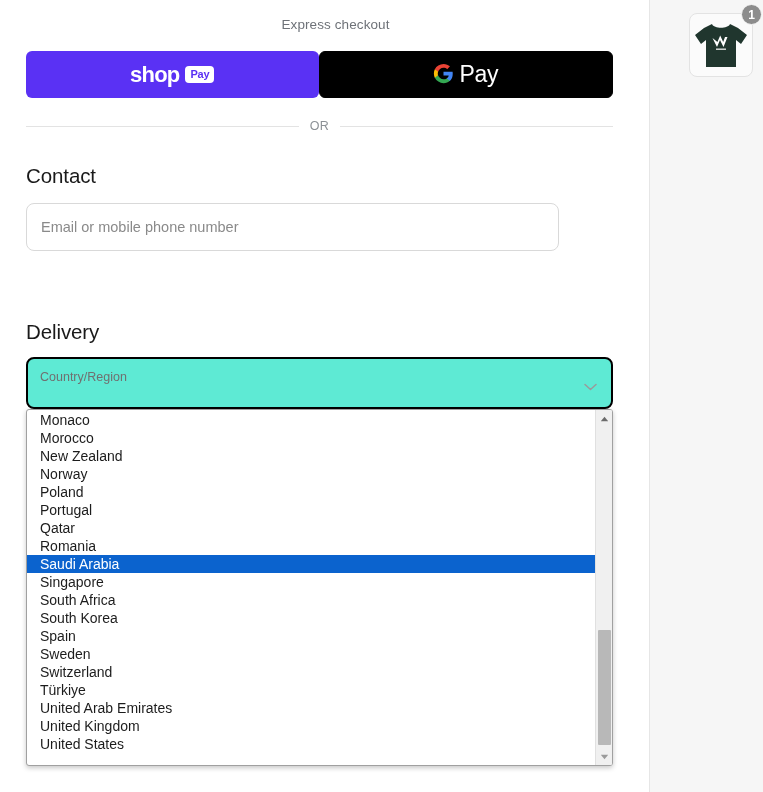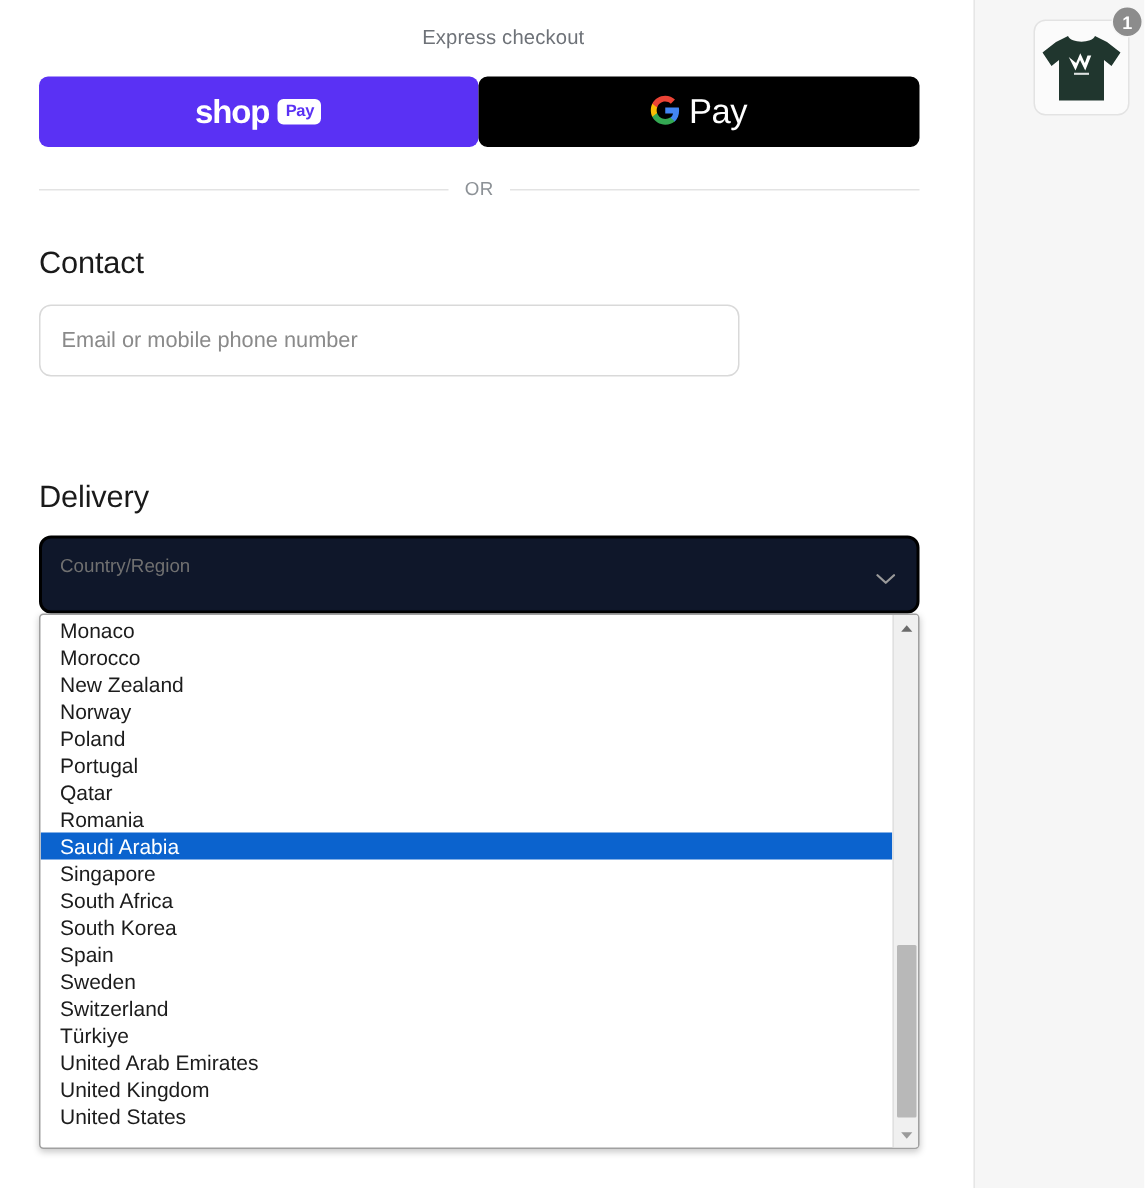--- a/index.html
+++ b/index.html
@@ -107,21 +107,21 @@
     font-weight: 400;
     color: #1a1a1a;
     letter-spacing: -0.1px;
   }
   #contact-title { top: 164px; }
   #delivery-title { top: 320px; }
 
   .text-field {
     position: absolute;
     left: 26px; top: 203px;
-    width: 467px; height: 48px;
+    width: 533px; height: 48px;
     border: 1px solid #d9d9d9;
     border-radius: 8px;
     background: #ffffff;
     font-family: "Liberation Sans", sans-serif;
     font-size: 14.5px;
     color: #1a1a1a;
     padding: 0 14px;
     outline: none;
   }
   .text-field::placeholder { color: #8a8a8a; }
@@ -149,21 +149,21 @@
     color: #1a1a1a;
   }
 
   
   .select-wrap {
     position: absolute;
     left: 26px; top: 357px;
     width: 587px; height: 52px;
     border: 2px solid #000000;
     border-radius: 8px;
-    background: #0f172a;
+    background: #5eead4;
     cursor: pointer;
   }
   .select-placeholder {
     position: absolute;
     left: 12px; top: 11px;
     font-size: 12.5px;
     color: #707070;
   }
   .chev {
     position: absolute;

